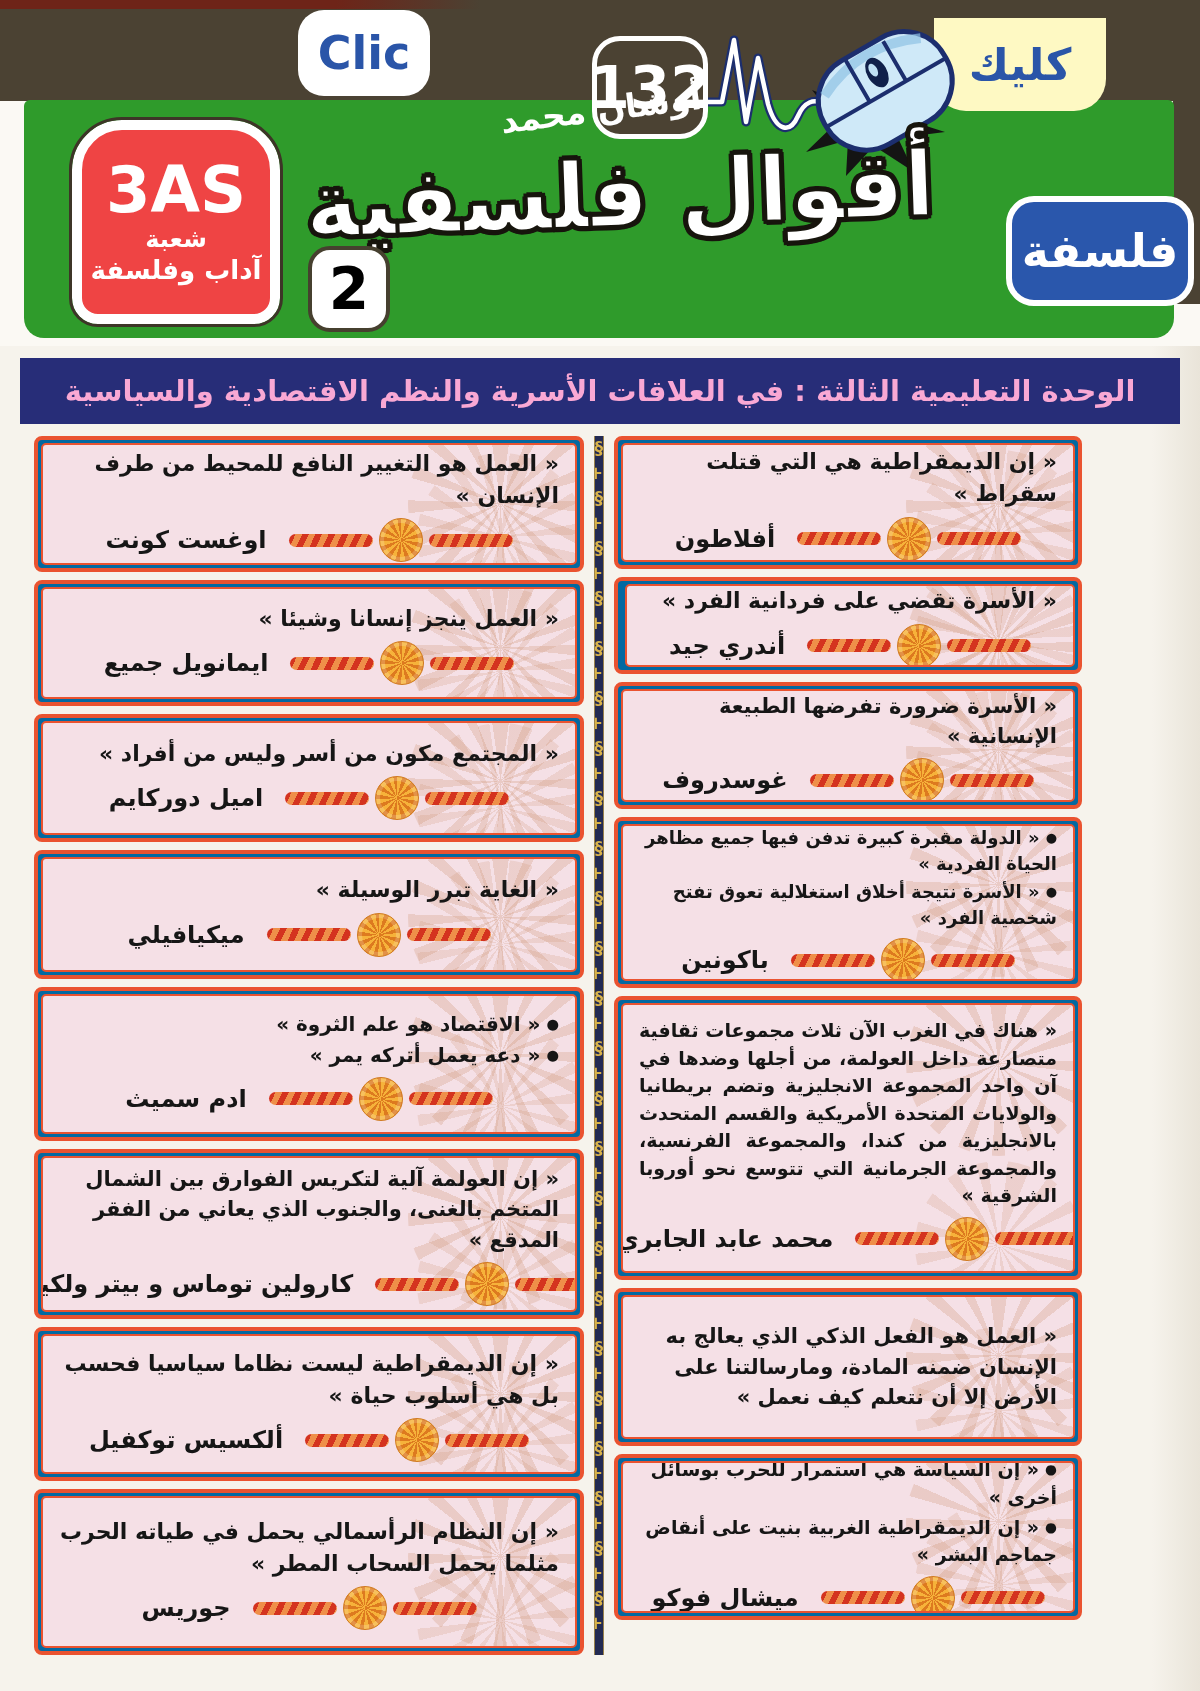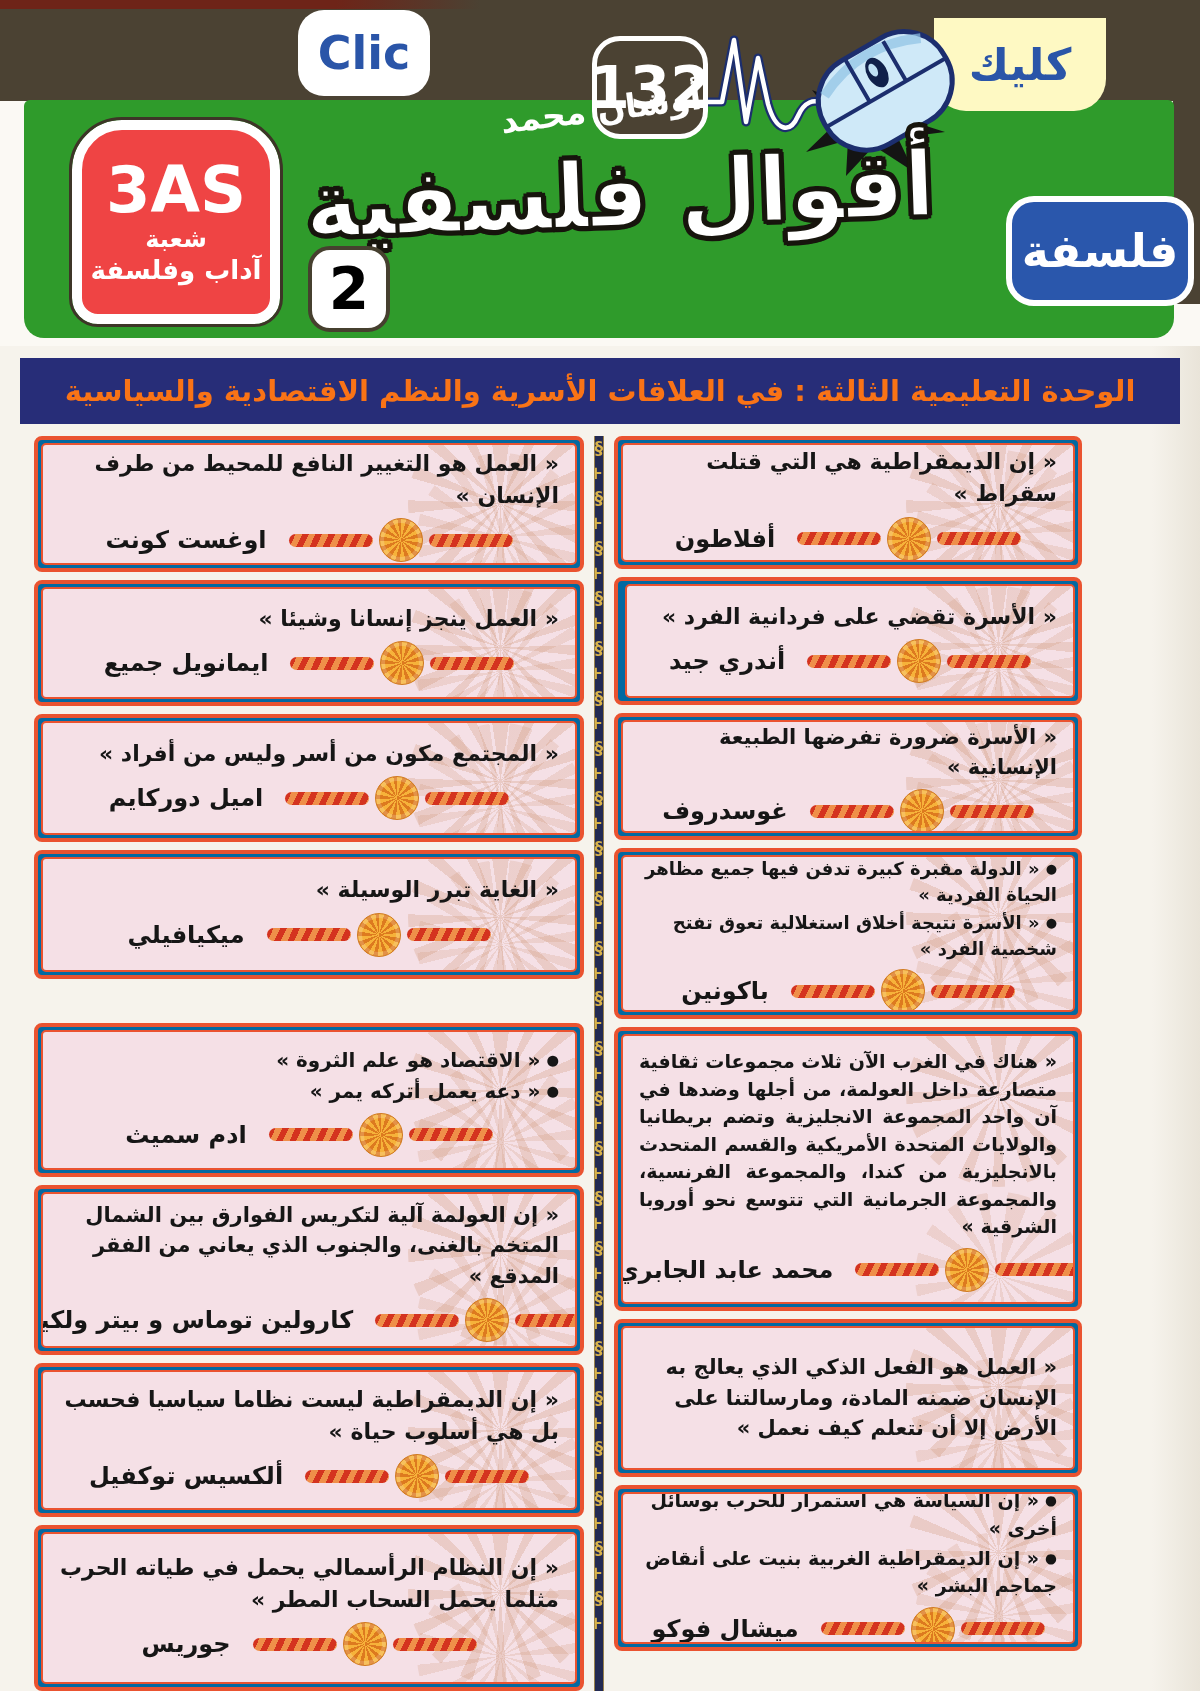--- a/index.html
+++ b/index.html
@@ -49,21 +49,21 @@
     background: #fff; border: 4px solid #46402f; border-radius: 22px;
     display: flex; align-items: center; justify-content: center; z-index: 5; }
   .part-badge span { color: #000; font-size: 58px; font-weight: bold; }
   .subject-badge { position: absolute; right: 6px; top: 196px; width: 188px; height: 110px;
     background: #2a57ac; border: 6px solid #fff; border-radius: 28px;
     display: flex; align-items: center; justify-content: center; z-index: 5; }
   .subject-badge span { color: #fff; font-size: 46px; font-weight: bold; }
   
   .banner { margin: 12px 20px; height: 66px; background: #272d78;
     display: flex; align-items: center; justify-content: center; }
-  .banner span { color: #f97316; font-size: 29px; font-weight: bold; }
+  .banner span { color: #f9a8d4; font-size: 29px; font-weight: bold; }
   
   .cards { display: flex; padding: 0 118px 0 34px; gap: 10px; align-items: flex-start; }
   .col { display: flex; flex-direction: column; gap: 8px; }
   .col-right { width: 468px; }
   .col-left { width: 550px; }
   .divider { width: 20px; align-self: stretch; background: #232a52;
     border-left: 1px solid rgba(216,178,74,.65); border-right: 1px solid rgba(216,178,74,.65);
     color: #d8b24a; font-weight: bold; font-size: 17px; line-height: 25px;
     text-align: center; white-space: pre-line; overflow: hidden; }
   .card { border: 4px solid #ea5330; background: #0369a1; padding: 3px; border-radius: 8px; flex: none; }
@@ -156,21 +156,21 @@
           <div class="author-row">
             <div class="orn">
               <span class="rope"></span>
               <span class="sun"></span>
               <span class="rope"></span>
             </div>
             <span class="author-name">أفلاطون</span>
           </div>
         </div>
       </section>
-      <section class="card" style="height: 128px; padding-left: 7px;">
+      <section class="card" style="height: 97px; padding-left: 7px;">
         <div class="card-inner">
           <div class="pinwheel pw1"></div>
           <div class="pinwheel pw2"></div>
           <div class="quote-block">
             <p class="quote-line" style="font-size: 22px;">« الأسرة تقضي على فردانية الفرد »</p>
           </div>
           <div class="author-row">
             <div class="orn">
               <span class="rope"></span>
               <span class="sun"></span>
@@ -370,21 +370,21 @@
           <div class="author-row">
             <div class="orn">
               <span class="rope"></span>
               <span class="sun"></span>
               <span class="rope"></span>
             </div>
             <span class="author-name">ميكيافيلي</span>
           </div>
         </div>
       </section>
-      <section class="card" style="height: 154px; margin-top: 36px;">
+      <section class="card" style="height: 154px;">
         <div class="card-inner">
           <div class="pinwheel pw1"></div>
           <div class="pinwheel pw2"></div>
           <div class="quote-block">
             <p class="quote-line" style="font-size: 20px;"><span class="bullet">●</span>« الاقتصاد هو علم الثروة »</p>
             <p class="quote-line" style="font-size: 20px;"><span class="bullet">●</span>« دعه يعمل أتركه يمر »</p>
           </div>
           <div class="author-row">
             <div class="orn">
               <span class="rope"></span>

